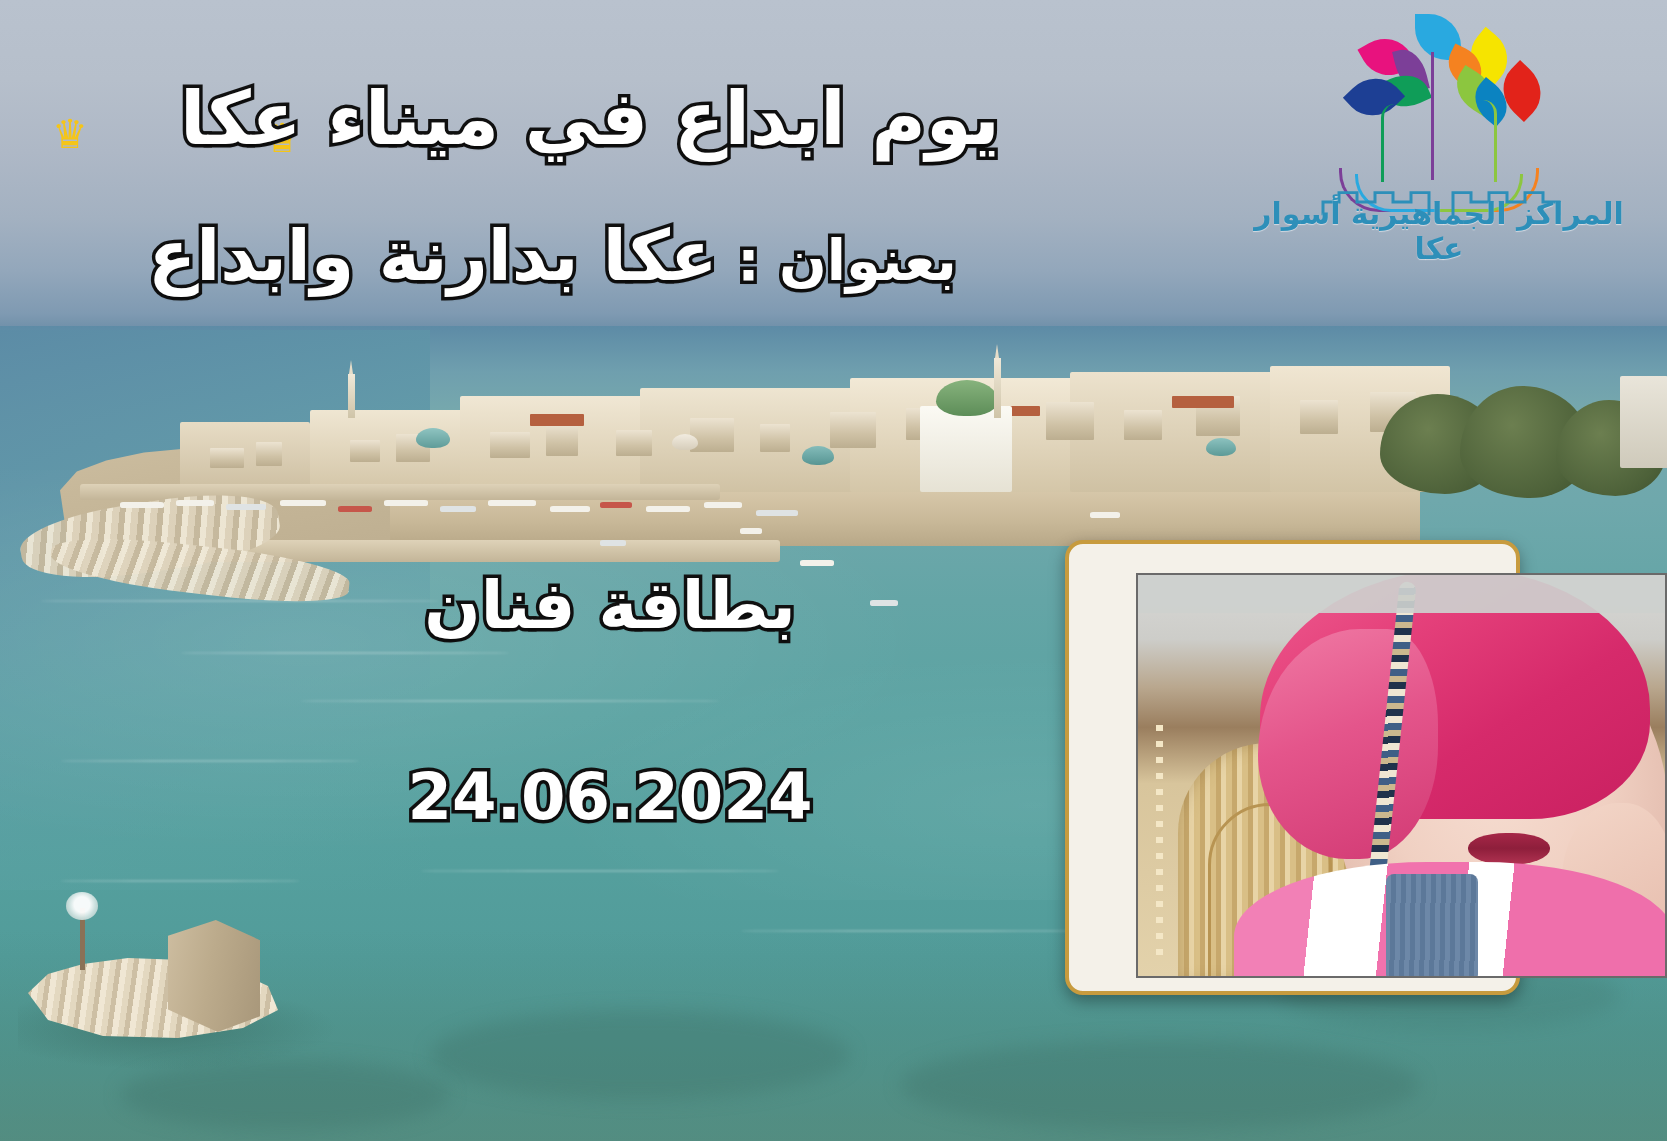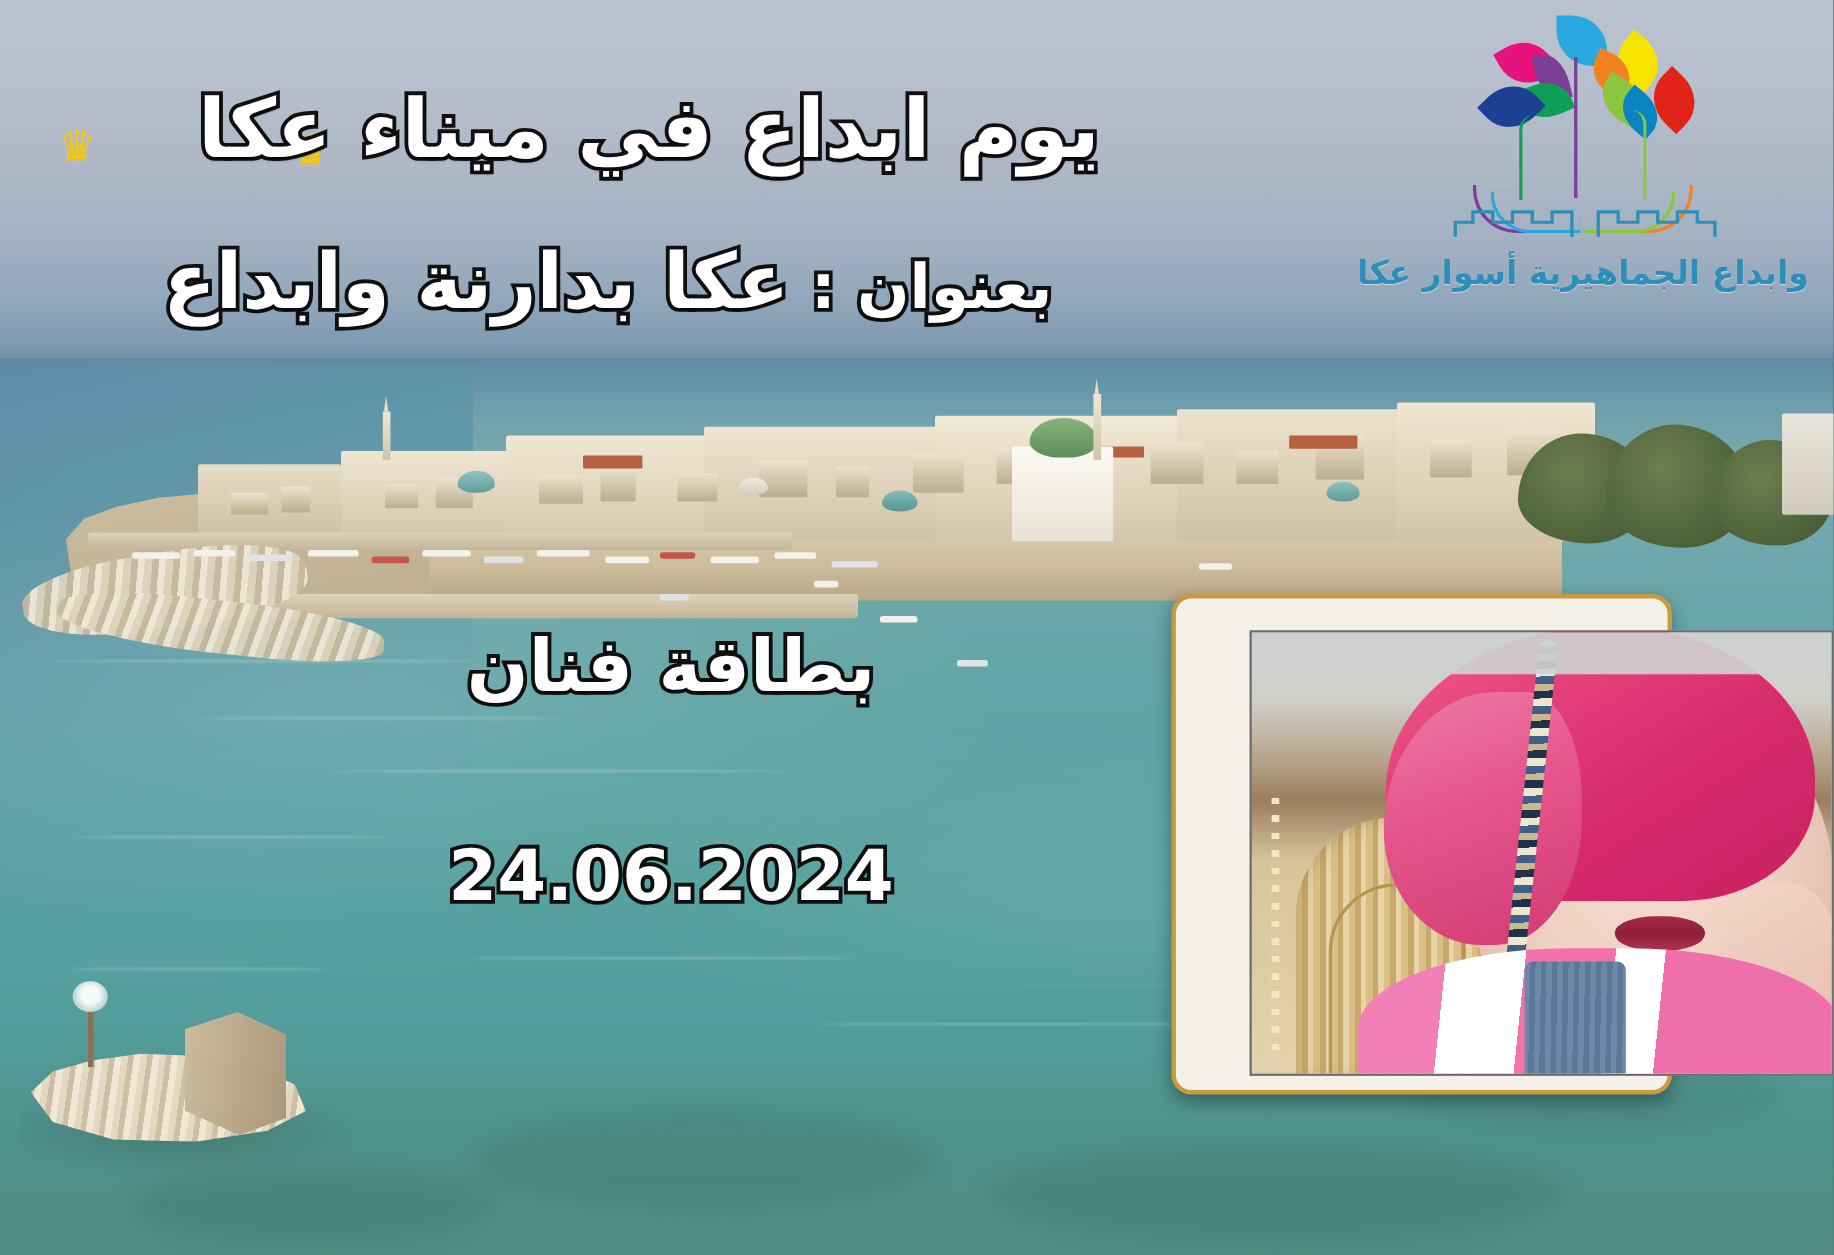--- a/index.html
+++ b/index.html
@@ -477,21 +477,21 @@
       <span class="stem" style="left:18px;top:156px;width:96px;height:44px;border-color:#7c3f98;border-radius:0 0 0 40px;border-top:none;border-right:none;"></span>
       <span class="stem" style="left:34px;top:162px;width:82px;height:38px;border-color:#29a9e0;border-radius:0 0 0 36px;border-top:none;border-right:none;"></span>
       <span class="stem" style="left:120px;top:156px;width:98px;height:44px;border-color:#f58220;border-radius:0 0 40px 0;border-top:none;border-left:none;"></span>
       <span class="stem" style="left:118px;top:162px;width:84px;height:38px;border-color:#8cc63f;border-radius:0 0 36px 0;border-top:none;border-left:none;"></span>
 
       <svg class="battlement" viewBox="0 0 240 32" preserveAspectRatio="none">
         <path d="M2,30 L2,16 L18,16 L18,6 L36,6 L36,16 L54,16 L54,6 L72,6 L72,16 L90,16 L90,6 L108,6 L108,30
                  M132,30 L132,6 L150,6 L150,16 L168,16 L168,6 L186,6 L186,16 L204,16 L204,6 L222,6 L222,16 L238,16 L238,30" fill="none" stroke="#2d8fb9" stroke-width="3"></path>
       </svg>
     </div>
-    <div class="logo-right-text">وابداع الجماهيرية أسوار عكا</div>
+    <div class="logo-right-text">المراكز الجماهيرية أسوار عكا</div>
   </div>
 
   <div class="ol title1">يوم ابداع في ميناء عكا</div>
 
   <div class="ol title2"><span class="small">بعنوان : </span><span>عكا بدارنة وابداع</span></div>
 
   <div class="ol mid1">بطاقة فنان</div>
   <div class="ol mid3">24.06.2024</div>
 
   <div class="frame"></div>

